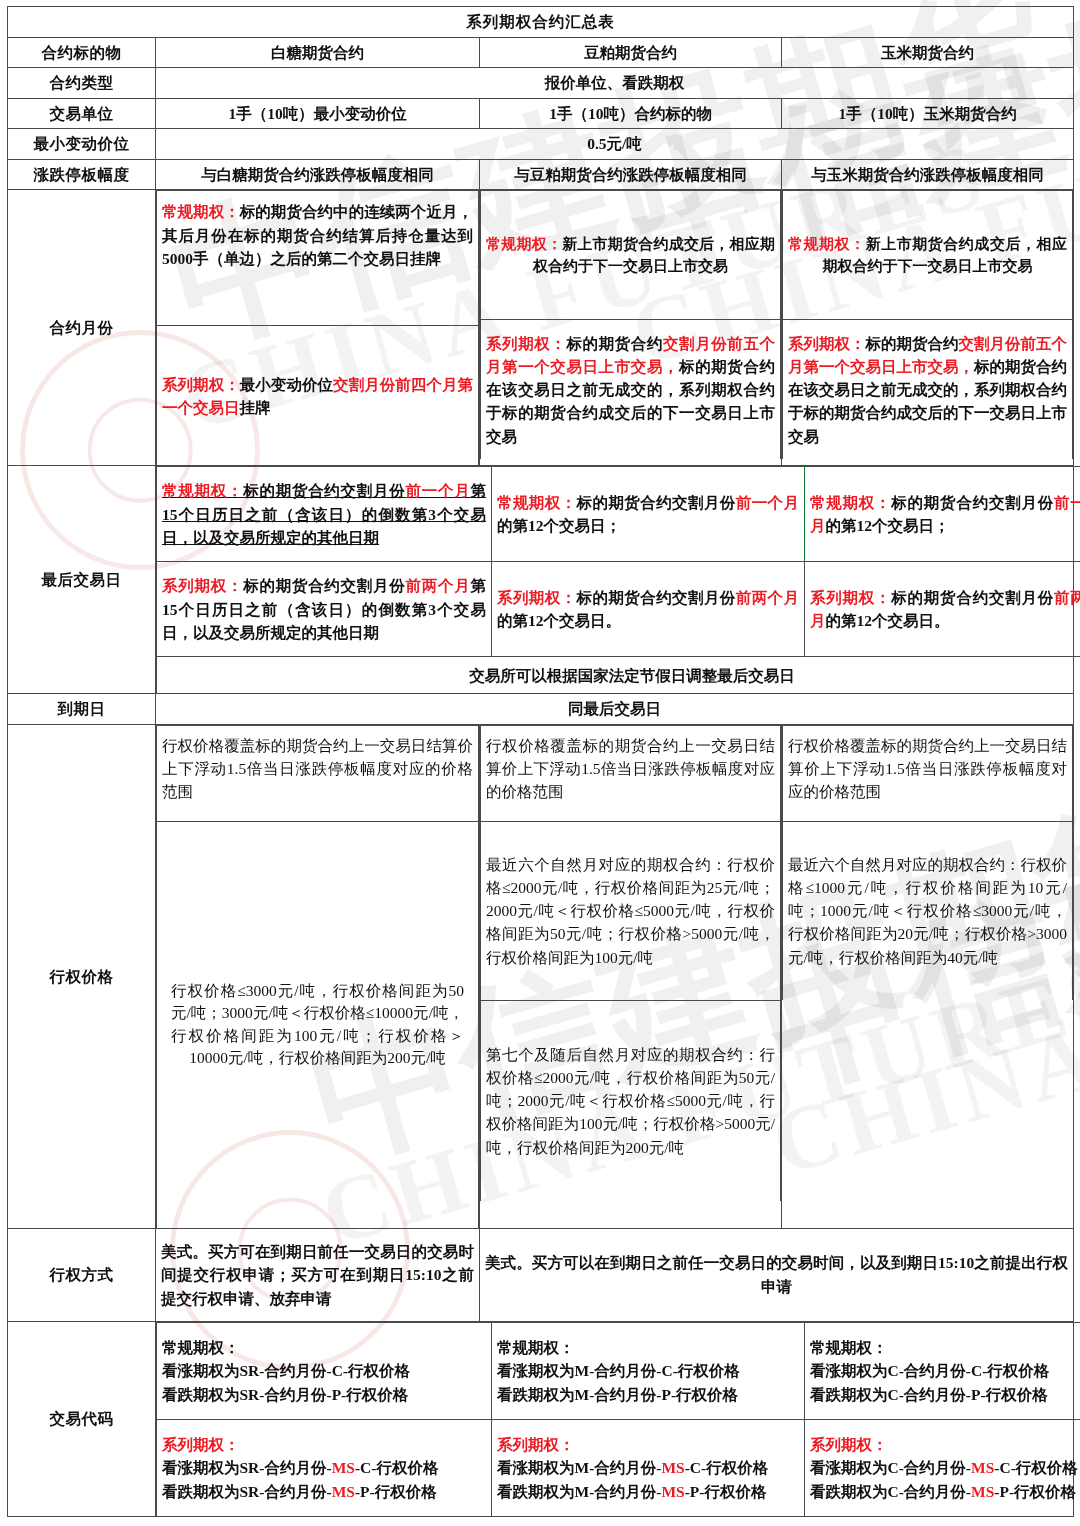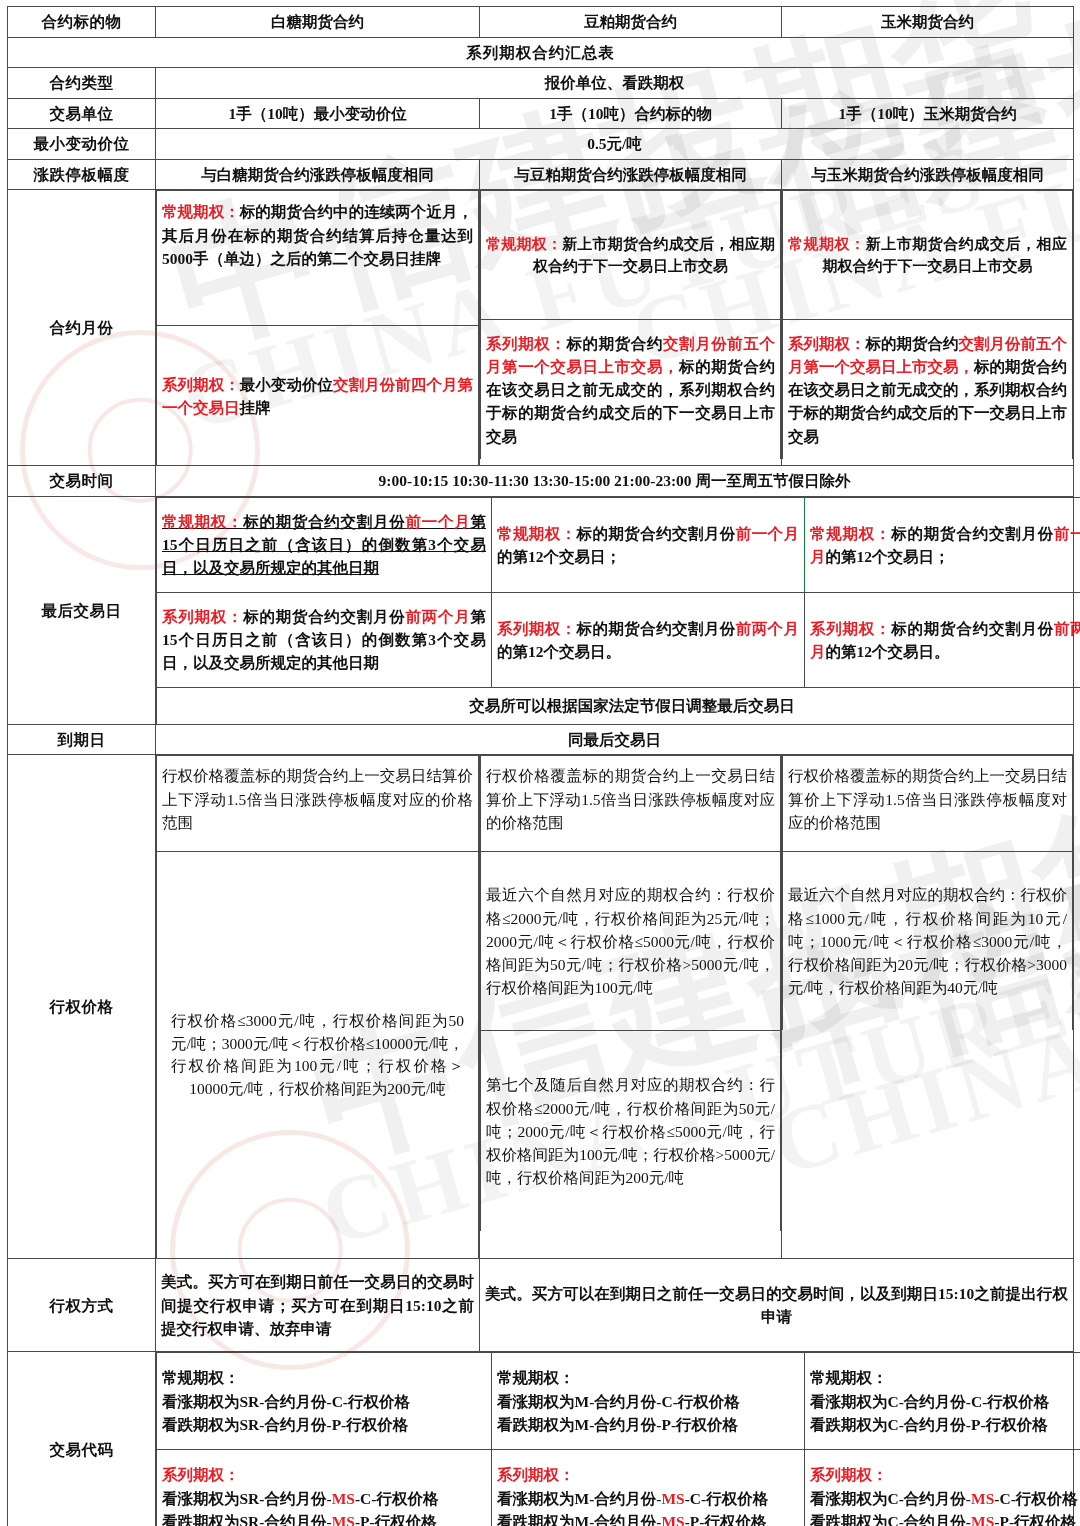--- a/index.html
+++ b/index.html
@@ -132,31 +132,31 @@
 <table class="sheet">
   <colgroup>
     <col style="width:148px">
     <col style="width:324px">
     <col style="width:302px">
     <col style="width:292px">
   </colgroup>
 
   <tbody>
       <tr>
+    <td class="title-cell" colspan="4">系列期权合约汇总表</td>
+  </tr>
+
+  <tr>
     <td class="lbl">合约标的物</td>
     <td class="ctr nb">白糖期货合约</td>
     <td class="ctr nb">豆粕期货合约</td>
     <td class="ctr nb">玉米期货合约</td>
   </tr>
 
   <tr>
-    <td class="title-cell" colspan="4">系列期权合约汇总表</td>
-  </tr>
-
-  <tr>
     <td class="lbl">合约类型</td>
     <td class="ctr nb" colspan="3">报价单位、看跌期权</td>
   </tr>
 
   <tr>
     <td class="lbl">交易单位</td>
     <td class="ctr nb">1手（10吨）最小变动价位</td>
     <td class="ctr nb">1手（10吨）合约标的物</td>
     <td class="ctr nb">1手（10吨）玉米期货合约</td>
   </tr>
@@ -222,24 +222,20 @@
         <tr>
                 <td style="height:133px;vertical-align:middle;">
           <p class="p just tight"><span class="red">系列期权：</span><span class="nb">标的期货合约</span><span class="red">交割月份前五个月第一个交易日上市交易，</span><span class="nb">标的期货合约在该交易日之前无成交的，系列期权合约于标的期货合约成交后的下一交易日上市交易</span></p>
         </td>
               </tr>
       </tbody>
           </table>
     </td>
   </tr>
 
-  <tr>
-    <td class="lbl">交易时间</td>
-    <td class="ctr nb" colspan="3">9:00-10:15  10:30-11:30  13:30-15:00  21:00-23:00 周一至周五节假日除外</td>
-  </tr>
 
   <tr>
     <td class="lbl">最后交易日</td>
     <td colspan="3" style="padding:0;vertical-align:top;">
       <table class="sub">
         <tbody>
               <tr>
           <td style="width:324px;height:88px;vertical-align:middle;border-right:1px solid #4a4a4a;text-decoration:underline;">
             <p class="p just tight"><span class="red">常规期权：</span><span class="nb">标的期货合约交割月份</span><span class="red">前一个月</span><span class="nb">第15个日历日之前（含该日）的倒数第3个交易日，以及交易所规定的其他日期</span></p>
           </td>

